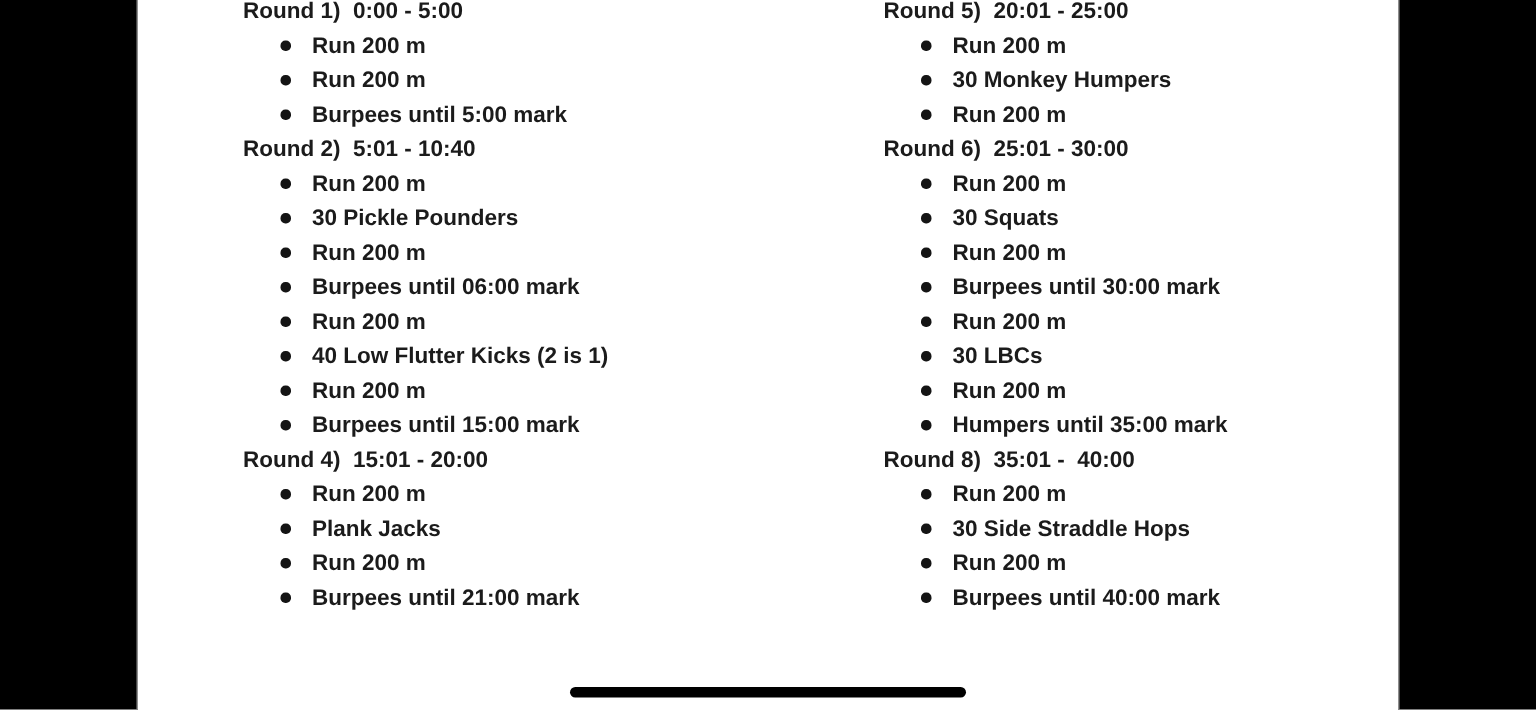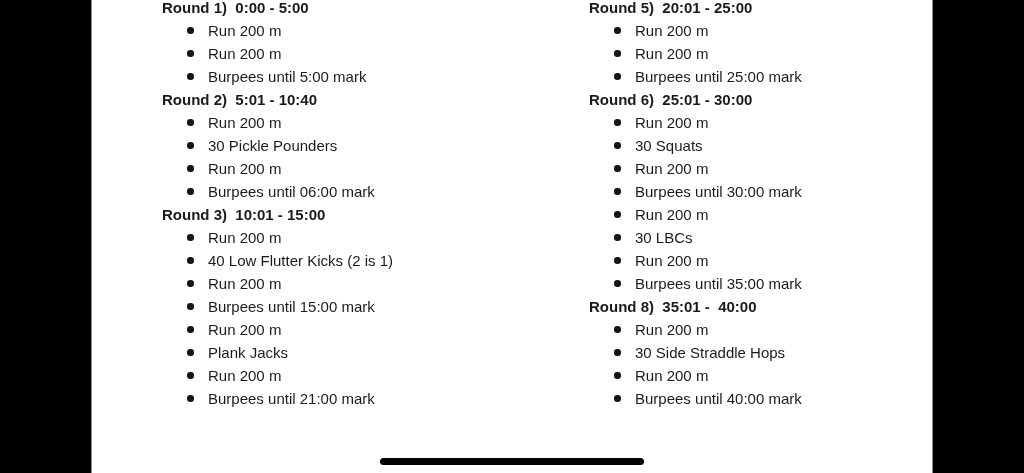--- a/index.html
+++ b/index.html
@@ -39,20 +39,21 @@
   }
   ul.exercise-list {
     margin: 0;
     padding: 0;
     list-style: none;
   }
   li.exercise-item {
     position: relative;
     padding-left: 46px;
     white-space: pre;
+    font-weight: bold;
   }
   li.exercise-item::before {
     content: "";
     position: absolute;
     left: 25px;
     top: 8px;
     width: 6.5px;
     height: 6.5px;
     border-radius: 50%;
     background: #141414;
@@ -87,62 +88,62 @@
     <div class="round">
       <div class="round-title">Round 2)  5:01 - 10:40</div>
       <ul class="exercise-list">
         <li class="exercise-item">Run 200 m</li>
         <li class="exercise-item">30 Pickle Pounders</li>
         <li class="exercise-item">Run 200 m</li>
         <li class="exercise-item">Burpees until 06:00 mark</li>
       </ul>
     </div>
     <div class="round">
-      <div class="round-title">Round 3)  10:01 - 15:00</div>
       <ul class="exercise-list">
         <li class="exercise-item">Run 200 m</li>
         <li class="exercise-item">40 Low Flutter Kicks (2 is 1)</li>
         <li class="exercise-item">Run 200 m</li>
         <li class="exercise-item">Burpees until 15:00 mark</li>
       </ul>
     </div>
     <div class="round">
+      <div class="round-title">Round 4)  15:01 - 20:00</div>
       <ul class="exercise-list">
         <li class="exercise-item">Run 200 m</li>
         <li class="exercise-item">Plank Jacks</li>
         <li class="exercise-item">Run 200 m</li>
         <li class="exercise-item">Burpees until 21:00 mark</li>
       </ul>
     </div>
   </div>
 
   <div class="doc-col col-right">
     <div class="round">
       <div class="round-title">Round 5)  20:01 - 25:00</div>
       <ul class="exercise-list">
         <li class="exercise-item">Run 200 m</li>
+        <li class="exercise-item">30 Monkey Humpers</li>
         <li class="exercise-item">Run 200 m</li>
-        <li class="exercise-item">Burpees until 25:00 mark</li>
       </ul>
     </div>
     <div class="round">
       <div class="round-title">Round 6)  25:01 - 30:00</div>
       <ul class="exercise-list">
         <li class="exercise-item">Run 200 m</li>
         <li class="exercise-item">30 Squats</li>
         <li class="exercise-item">Run 200 m</li>
         <li class="exercise-item">Burpees until 30:00 mark</li>
       </ul>
     </div>
     <div class="round">
       <ul class="exercise-list">
         <li class="exercise-item">Run 200 m</li>
         <li class="exercise-item">30 LBCs</li>
         <li class="exercise-item">Run 200 m</li>
-        <li class="exercise-item">Burpees until 35:00 mark</li>
+        <li class="exercise-item">Humpers until 35:00 mark</li>
       </ul>
     </div>
     <div class="round">
       <div class="round-title">Round 8)  35:01 -  40:00</div>
       <ul class="exercise-list">
         <li class="exercise-item">Run 200 m</li>
         <li class="exercise-item">30 Side Straddle Hops</li>
         <li class="exercise-item">Run 200 m</li>
         <li class="exercise-item">Burpees until 40:00 mark</li>
       </ul>

